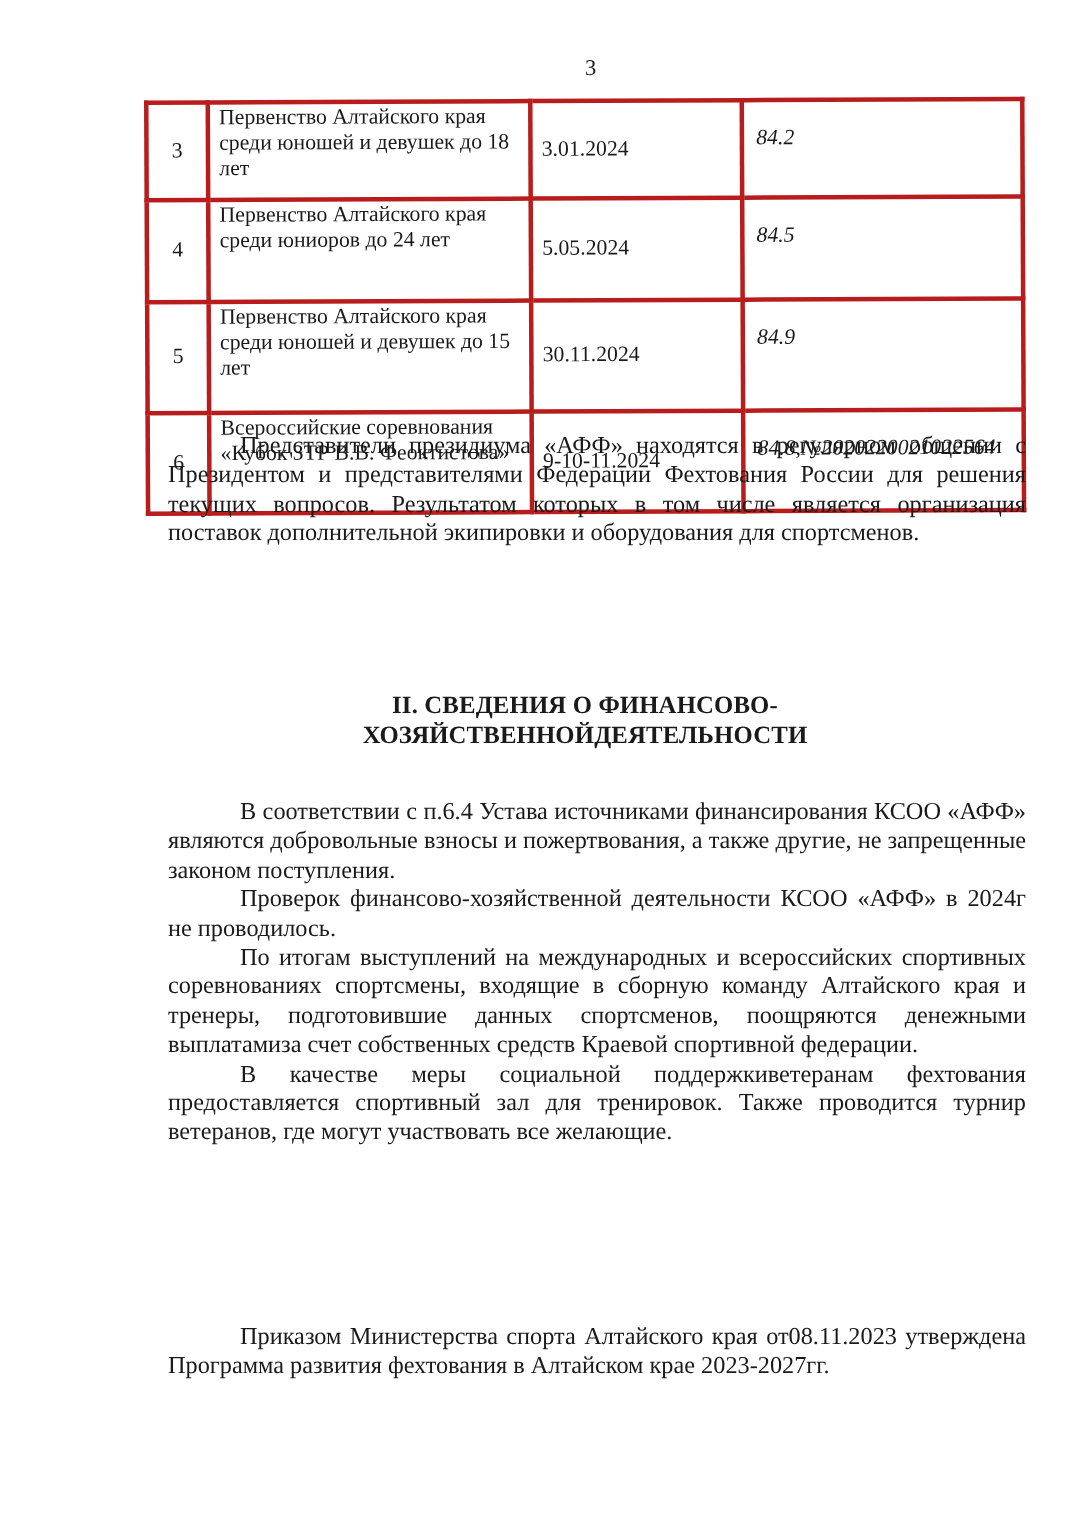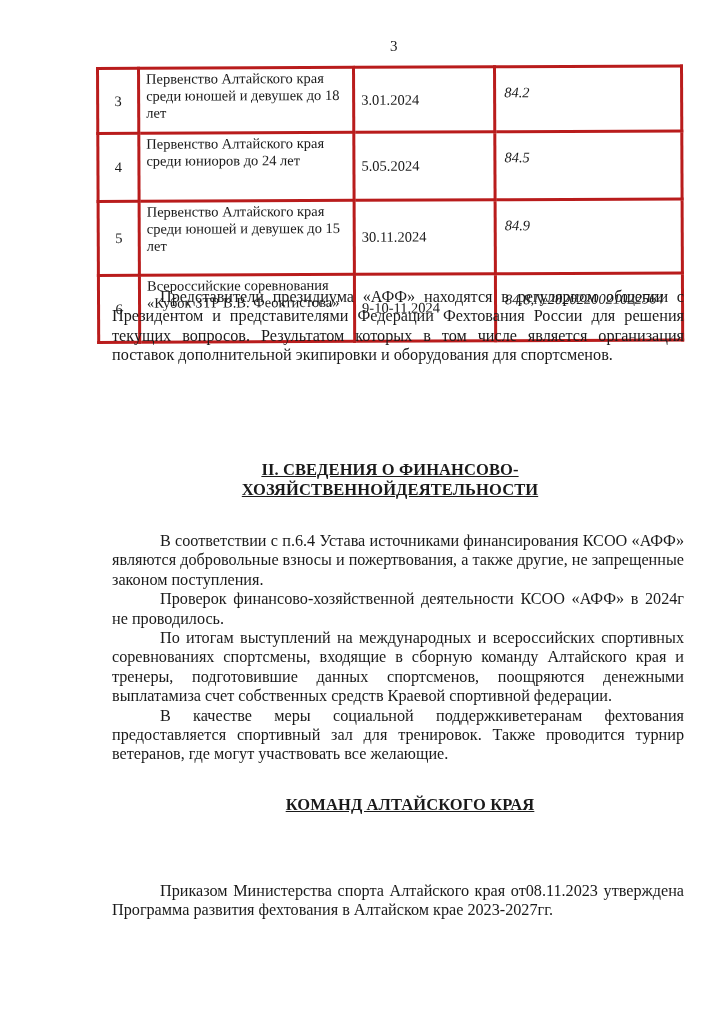--- a/index.html
+++ b/index.html
@@ -76,21 +76,20 @@
       text-indent: 48px;
       text-align: justify;
     }
     .heading {
       position: absolute;
       font-weight: bold;
       font-size: 16.5px;
       line-height: 20px;
       text-align: center;
       letter-spacing: 0.1px;
-      text-decoration: underline;
     }
     .h2 {
       left: 200px;
       width: 380px;
       top: 460px;
     }
     .h3 {
       left: 110px;
       width: 600px;
       top: 795px;
@@ -140,18 +139,17 @@
 </div>
 
 <div class="body-text" style="top: 521px; margin-top: 11px;">
   <p class="para">В соответствии с п.6.4 Устава источниками финансирования КСОО «АФФ» являются добровольные взносы и пожертвования, а также другие, не запрещенные законом поступления.</p>
   <p class="para">Проверок финансово-хозяйственной деятельности КСОО «АФФ» в 2024г не проводилось.</p>
   <p class="para">По итогам выступлений на международных и всероссийских спортивных соревнованиях спортсмены, входящие в сборную команду Алтайского края и тренеры, подготовившие данных спортсменов, поощряются денежными выплатамиза счет собственных средств Краевой спортивной федерации.</p>
   <p class="para">В качестве меры социальной поддержкиветеранам фехтования предоставляется спортивный зал для тренировок. Также проводится турнир ветеранов, где могут участвовать все желающие.</p>
 </div>
 
 <div class="heading h3">
-  <div>КОМАНД АЛТАЙСКОГО КРАЯ</div>
 </div>
 
 <div class="body-text" style="top: 853px; margin-top: 29px;">
   <p class="para">Приказом Министерства спорта Алтайского края от08.11.2023 утверждена Программа развития фехтования в Алтайском крае 2023-2027гг.</p>
 </div>
 
 </body></html>

